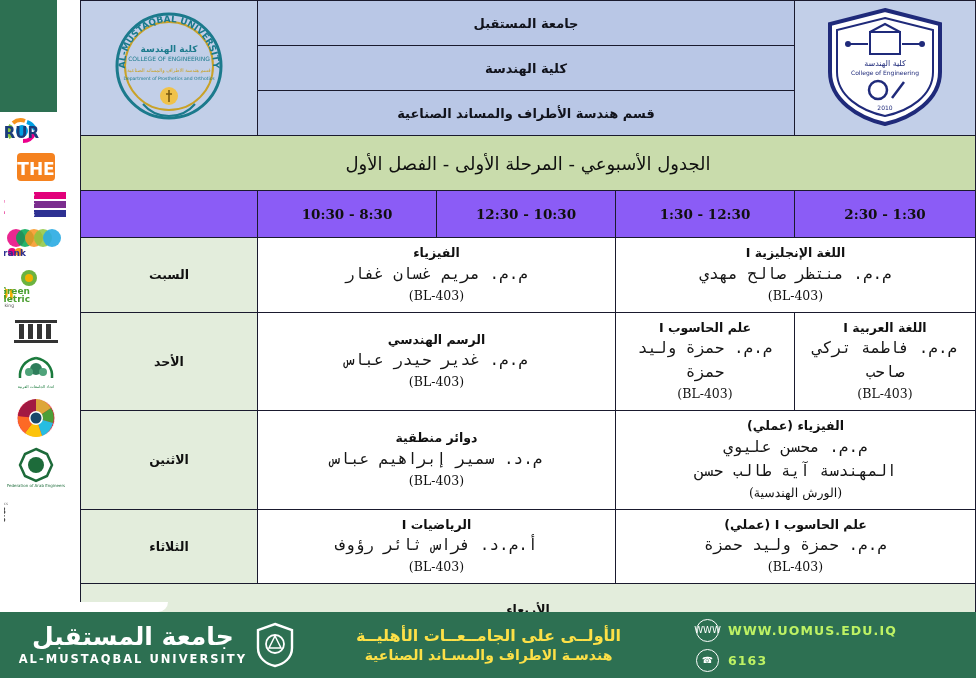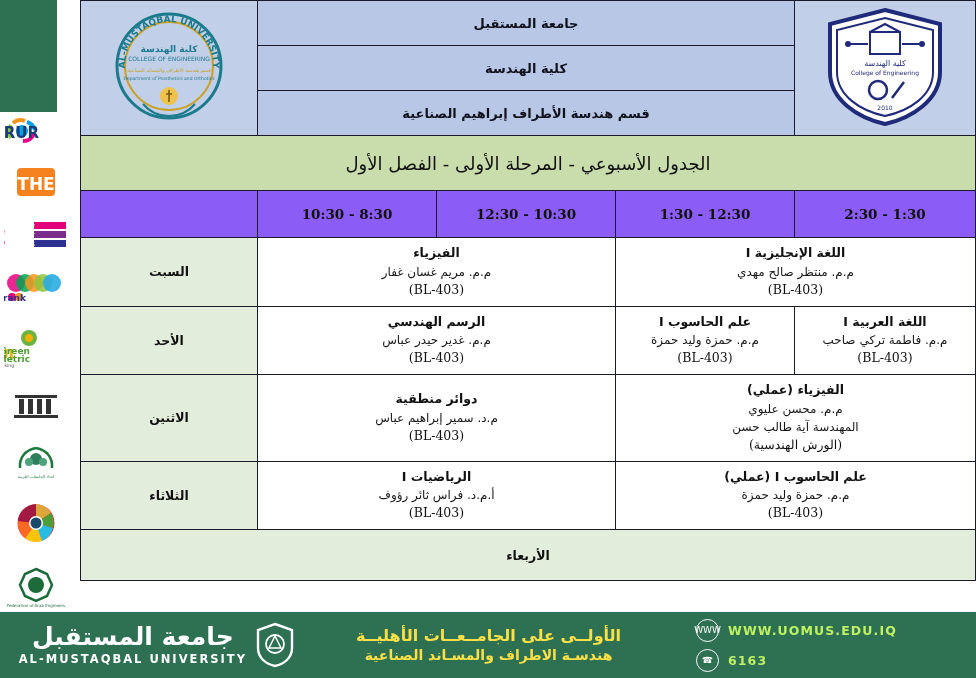--- a/index.html
+++ b/index.html
@@ -8,21 +8,21 @@
     width:976px;height:678px;overflow:hidden;
     background:#ffffff;
     font-family:"DejaVu Sans","Liberation Sans",sans-serif;
   }
   .page{position:relative;width:976px;height:678px;background:#ffffff;}
 
   
   .left-band{position:absolute;left:0;top:0;width:57px;height:612px;background:#2d7052;}
   .left-strip{position:absolute;left:0;top:112px;width:73px;height:500px;background:#ffffff;}
   .badges{position:absolute;left:0;top:118px;width:72px;height:492px;
-          display:flex;flex-direction:column;align-items:center;justify-content:flex-start;gap:22px;}
+          display:flex;flex-direction:column;align-items:center;justify-content:flex-start;gap:7px;}
   .badge{width:64px;display:flex;align-items:center;justify-content:center;}
 
   
   .sheet{position:absolute;left:78px;top:0;width:898px;height:612px;background:#ffffff;}
   .blackbar{position:absolute;left:78px;top:0;width:4px;height:612px;background:#151515;}
 
   table.tbl{border-collapse:collapse;width:896px;table-layout:fixed;}
   table.tbl td{border:1.6px solid #1a1a2e;vertical-align:middle;text-align:center;}
 
   .hdr-logo-cell{background:#c2cfe8;width:180px;padding:0;}
@@ -30,21 +30,21 @@
   .hdr-text{background:#b9c7e6;height:42px;font-size:13px;font-weight:bold;color:#11131c;
             font-family:"DejaVu Sans","Liberation Sans",sans-serif;}
 
   .title-row td{background:#c9dcac;height:52px;font-size:18px;font-weight:normal;color:#10100f;}
 
   .time-hdr td{background:#8b5cf6;height:44px;font-size:13.5px;font-weight:bold;color:#10100f;
                font-family:"DejaVu Serif","Liberation Serif",serif;}
 
   .slot{background:#ffffff;padding:6px 4px;line-height:1.5;margin-top:29px;}
   .slot .subject{font-size:12.5px;font-weight:bold;color:#101010;}
-  .slot .teacher{font-size:12px;color:#161616;}
+  .slot .teacher{font-size:16px;color:#161616;font-family:Liberation Mono, monospace;}
   .slot .room{font-size:12.5px;color:#101010;font-family:"DejaVu Serif","Liberation Serif",serif;}
 
   .daycell{background:#e3eddc;font-size:12.5px;font-weight:bold;color:#101010;}
   .wed-row td{background:#e3eddc;height:48px;font-size:12.5px;font-weight:bold;color:#101010;}
 
   
   .footer{position:absolute;left:0;bottom:0;width:976px;height:66px;background:#2d7052;
           display:flex;align-items:center;}
   .footer-left{width:280px;padding-right:0;padding-left:14px;display:flex;flex-direction:column;
                gap:7px;align-items:flex-start;direction:ltr;}
@@ -222,21 +222,21 @@
             <circle cx="84" cy="92" r="9" fill="#f0c24a"></circle>
             <path d="M84 86 L84 98 M81 90 L87 90" stroke="#7a5a10" stroke-width="1.6"></path>
             <path d="M58 100 A34 34 0 0 0 110 100" fill="none" stroke="#1b7a8c" stroke-width="2"></path>
           </svg>
         </td>
       </tr>
       <tr>
         <td class="hdr-text" colspan="3">كلية الهندسة</td>
       </tr>
       <tr>
-        <td class="hdr-text" colspan="3">قسم هندسة الأطراف إبراهيم الصناعية</td>
+        <td class="hdr-text" colspan="3">قسم هندسة الأطراف والمساند الصناعية</td>
       </tr>
 
       <tr class="title-row">
         <td colspan="5">الجدول الأسبوعي - المرحلة الأولى - الفصل الأول</td>
       </tr>
 
       <tr class="time-hdr">
         <td>1:30 - 2:30</td>
         <td>12:30 - 1:30</td>
         <td>10:30 - 12:30</td>

